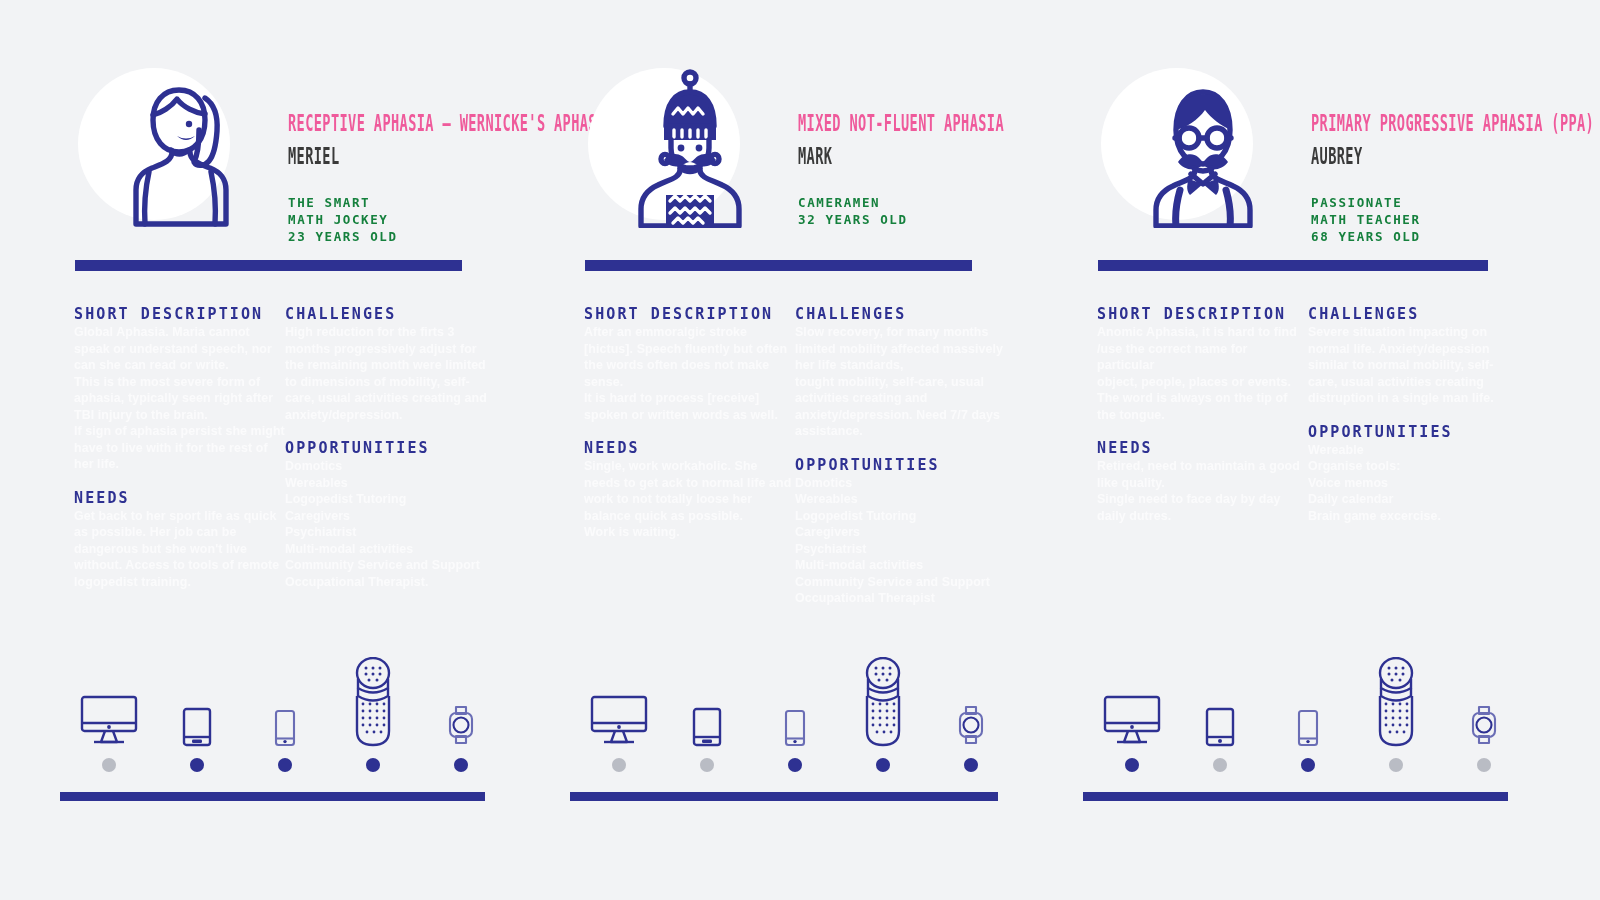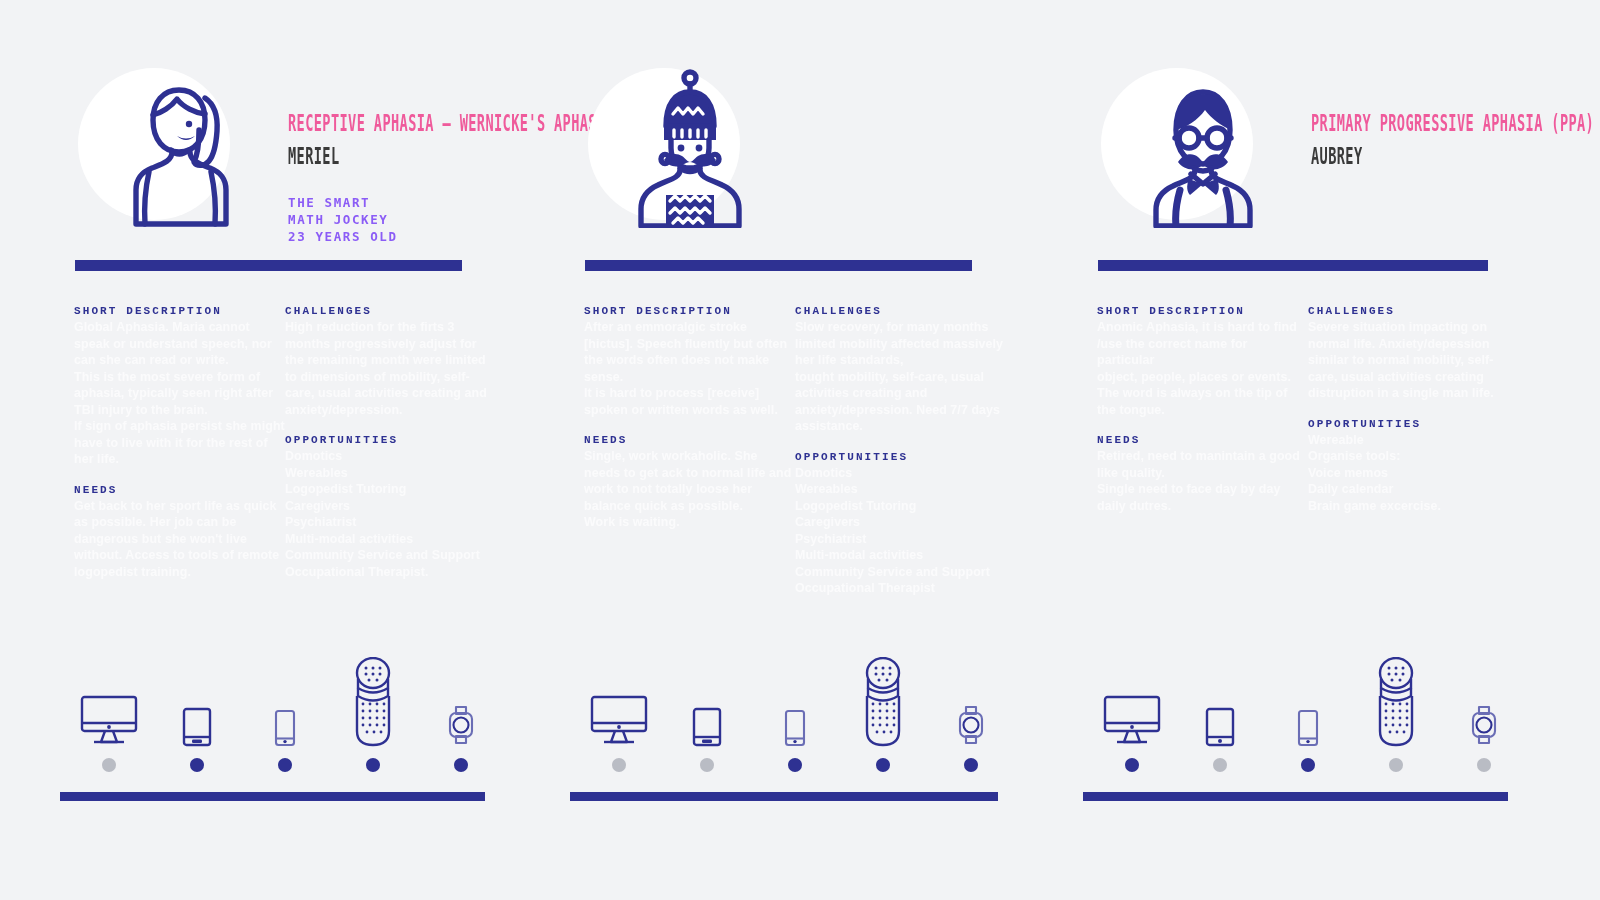--- a/index.html
+++ b/index.html
@@ -86,21 +86,21 @@
     transform: scaleY(1.55) scaleX(0.94);
     transform-origin: left top;
     white-space: nowrap;
     line-height: 1;
   }
   .role-block {
     margin-top: 36px;
     font-size: 12.5px;
     line-height: 1.35;
     letter-spacing: 1.6px;
-    color: #8b5cf6;
+    color: #15803d;
     font-weight: 700;
   }
   .role-block div { white-space: nowrap; }
 
   
   .rule-top {
     position: absolute;
     left: 15px;
     top: 200px;
     height: 11px;
@@ -130,27 +130,26 @@
   }
   .col {
     width: 211px;
   }
   .col.left { margin-left: 14px; }
   .col.right { margin-left: 0px; }
 
   .sec + .sec { margin-top: 16px; }
 
   .sec-title {
-    font-size: 11px;
+    font-size: 15px;
     letter-spacing: 2.1px;
     font-weight: 700;
     color: #2e3192;
     line-height: 1.2;
     margin-bottom: 1px;
-    font-family: Liberation Mono, monospace;
   }
   .sec-body {
     font-family: "Liberation Sans", sans-serif;
     font-size: 12.4px;
     line-height: 1.33;
     font-weight: 700;
     color: #fbfbfc;
     letter-spacing: 0.1px;
     white-space: pre-line;
   }
@@ -393,20 +392,28 @@
               <path d="M33 127 h48 v31 h-48z" fill="#2e3192" stroke="none"></path>
               <g stroke="#ffffff" stroke-width="3.4" fill="none">
                 <path d="M37 133 l5-5 5 5 5-5 5 5 5-5 5 5 5-5 5 5"></path>
                 <path d="M37 145 l5-5 5 5 5-5 5 5 5-5 5 5 5-5 5 5"></path>
                 <path d="M40 155 l5-5 5 5 5-5 5 5 5-5 5 5"></path>
               </g>
             </g>
           </svg>
         </div>
       </div>
+      <div class="titles">
+        <div class="aphasia-type">MIXED NOT-FLUENT APHASIA</div>
+        <div class="persona-name">MARK</div>
+        <div class="role-block">
+          <div>CAMERAMEN</div>
+          <div>32 YEARS OLD</div>
+        </div>
+      </div>
     </div>
 
     <div class="rule-top"></div>
 
     <div class="body-cols">
       <div class="col left">
         <div class="sec">
           <div class="sec-title">SHORT DESCRIPTION</div>
           <div class="sec-body">After an emmoralgic stroke [hictus]. Speech fluently but often the words often does not make sense.
 It is hard to process [receive] spoken or written words as well.</div>
@@ -559,20 +566,25 @@
               <path d="M57 116 l14 -5 c3 7 2 13 -1 16 l-13 -11z" fill="#2e3192" stroke="none"></path>
               <path d="M34 122 c-4 14 -5 26 -4 36" stroke-width="7"></path>
               <path d="M80 122 c4 14 5 26 4 36" stroke-width="7"></path>
             </g>
           </svg>
         </div>
       </div>
       <div class="titles">
         <div class="aphasia-type">PRIMARY PROGRESSIVE APHASIA (PPA)</div>
         <div class="persona-name">AUBREY</div>
+        <div class="role-block">
+          <div>PASSIONATE</div>
+          <div>MATH TEACHER</div>
+          <div>68 YEARS OLD</div>
+        </div>
       </div>
     </div>
 
     <div class="rule-top"></div>
 
     <div class="body-cols">
       <div class="col left">
         <div class="sec">
           <div class="sec-title">SHORT DESCRIPTION</div>
           <div class="sec-body">Anomic Aphasia, it is hard to find /use the correct name for particular

